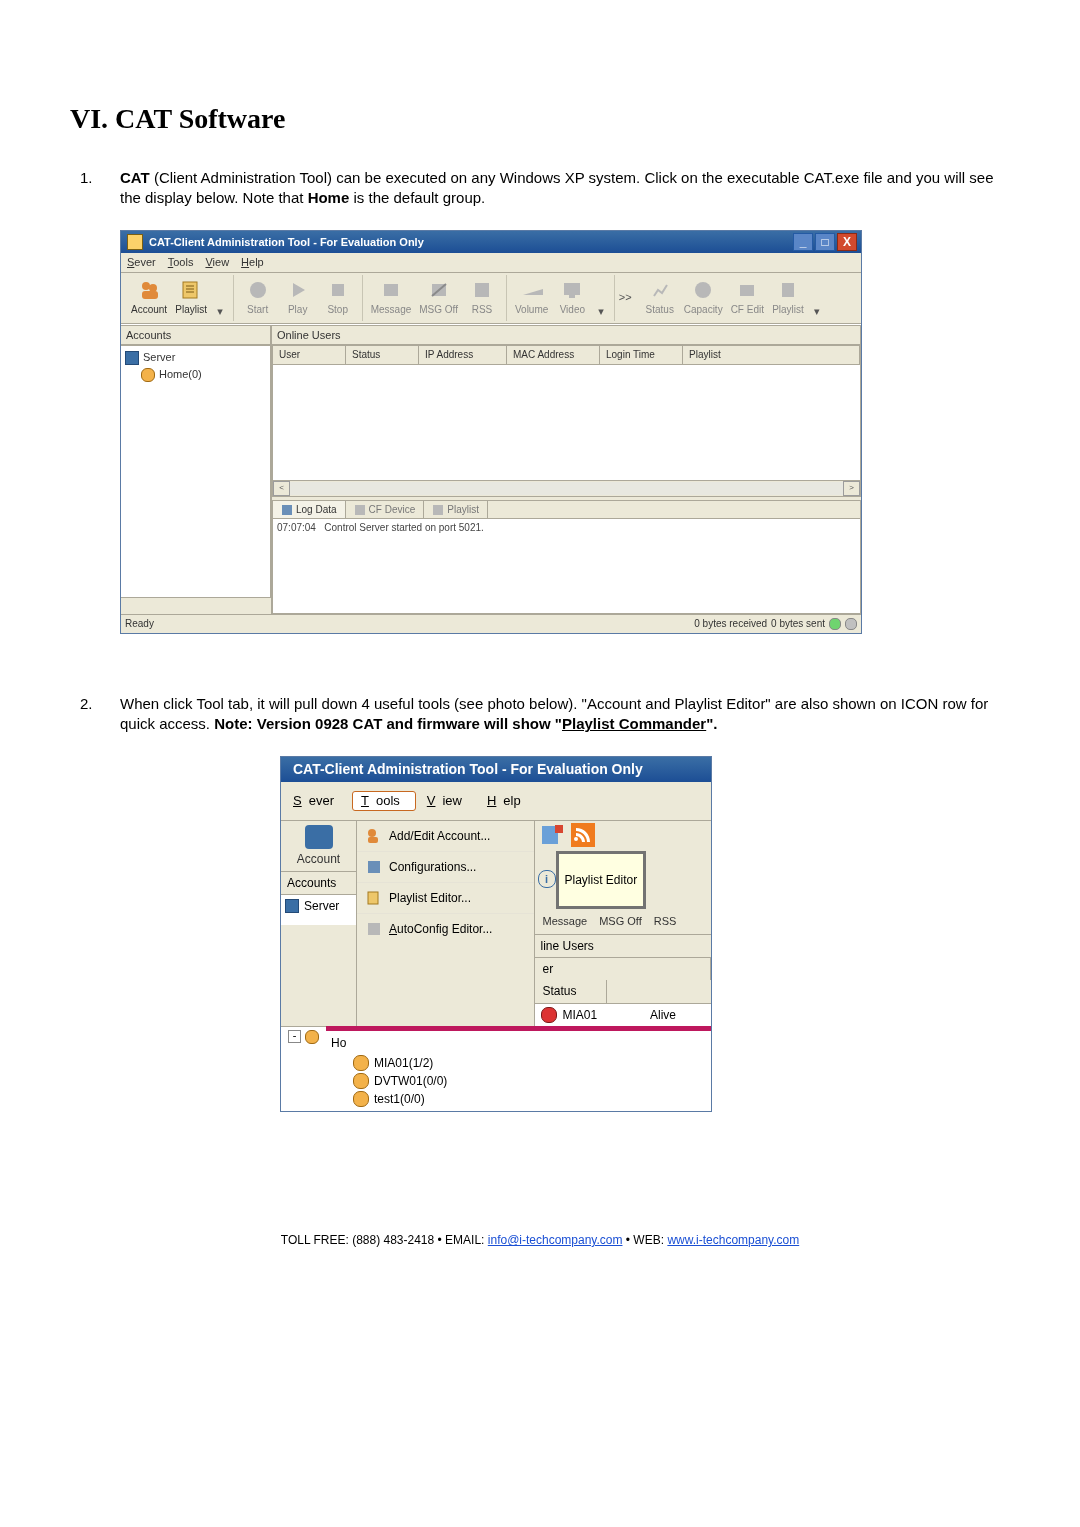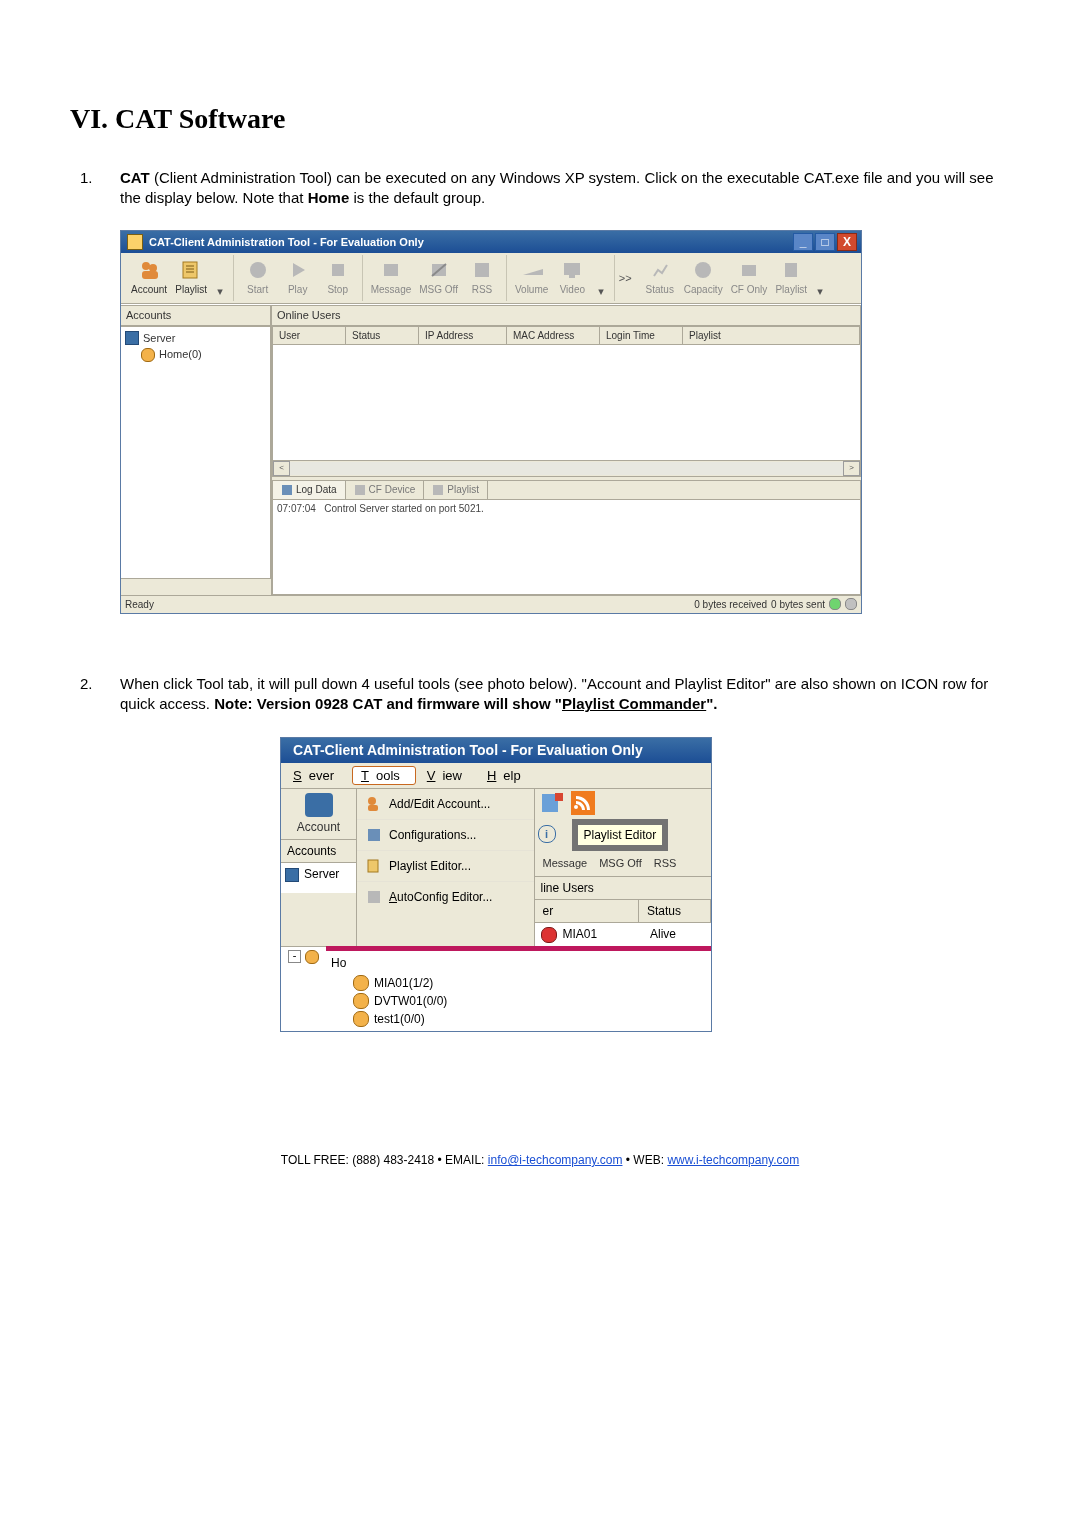--- a/index.html
+++ b/index.html
@@ -221,21 +221,21 @@
   .titlebar2 {
     display:flex; align-items:center; gap:6px;
     background: linear-gradient(#3a6ea5,#1c4e95);
     color:#fff;
     font-weight:bold;
     padding:3px 6px;
     font-size:14px;
   }
   .menubar2 {
     display:flex; gap:4px;
-    padding:3px 5px;
+    padding:9px 5px;
     border-bottom:1px solid #aca899;
   }
   .menubar2 span { padding:1px 7px; }
   .menubar2 span.sel {
     border:1px solid #c86820;
     background:#fff;
     border-radius:3px;
     color:#000;
     padding:0 8px;
   }
@@ -252,44 +252,45 @@
     border-bottom:1px solid #e6e3d6;
   }
   .menu-ic {
     width:18px;height:18px;
     display:flex;align-items:center;justify-content:center;
   }
   .tip {
     position:relative;
     display:inline-block;
     background:#ffffe1;
-    border:6px solid #737373;
-    padding:2px 6px;
+    border:3px solid #737373;
+    padding:18px 6px;
     font-size:12px;
     color:#000;
-    margin:2px 0 0 16px;
+    margin:2px 0 0 0;
   }
   .tb2-row {
     display:flex; align-items:flex-end; gap:4px; padding:3px 4px;
     border-bottom:1px solid #aca899;
   }
   .tb2-item {
     display:flex; flex-direction:column; align-items:center;
     padding:2px 4px; font-size:11px; color:#333;
   }
   .pane2-head {
     padding:3px 6px;
     background:#ece9d8;
     border-bottom:1px solid #aca899;
     font-size:12px;
   }
   .userhead {
     display:flex;
     background:#ece9d8;
     border-bottom:1px solid #aca899;
+    flex-direction:column;
   }
   .userhead span {
     padding:3px 8px; border-right:1px solid #aca899; font-size:12px;
   }
   .userrow {
     display:flex; align-items:center;
     padding:3px 6px;
     background:#fff;
     font-size:12px;
   }
@@ -342,20 +343,26 @@
       <span class="ticon"></span>
       <span>CAT-Client Administration Tool - For Evaluation Only</span>
     </div>
     <div class="winbtns">
       <span class="btn-min">_</span>
       <span class="btn-max">□</span>
       <span class="btn-close">X</span>
     </div>
   </div>
 
+  <div class="menubar">
+    <span><u>S</u><span>ever</span></span>
+    <span><u>T</u><span>ools</span></span>
+    <span><u>V</u><span>iew</span></span>
+    <span><u>H</u><span>elp</span></span>
+  </div>
 
   <div class="toolbar">
 
     <div class="tb-group">
       <div class="tb-item enabled">
         <span class="tb-ic">
           <svg width="22" height="22">
               <circle cx="8" cy="7" r="4" fill="#e08a3a"></circle>
               <circle cx="15" cy="9" r="4" fill="#e08a3a"></circle>
               <rect x="4" y="12" width="16" height="8" rx="3" fill="#e08a3a"></rect>
@@ -468,21 +475,21 @@
             </svg>
           </span>
         <span class="lbl">Capacity</span>
       </div>
       <div class="tb-item">
         <span class="tb-ic">
             <svg width="20" height="20">
               <rect x="3" y="5" width="14" height="11" fill="#b8b8b8"></rect>
             </svg>
           </span>
-        <span class="lbl">CF Only</span>
+        <span class="lbl">CF Edit</span>
       </div>
       <div class="tb-item">
         <span class="tb-ic">
             <svg width="20" height="20">
               <rect x="4" y="3" width="12" height="14" fill="#b8b8b8"></rect>
             </svg>
           </span>
         <span class="lbl">Playlist</span>
       </div>
       <span class="tb-arrow">▾</span>

